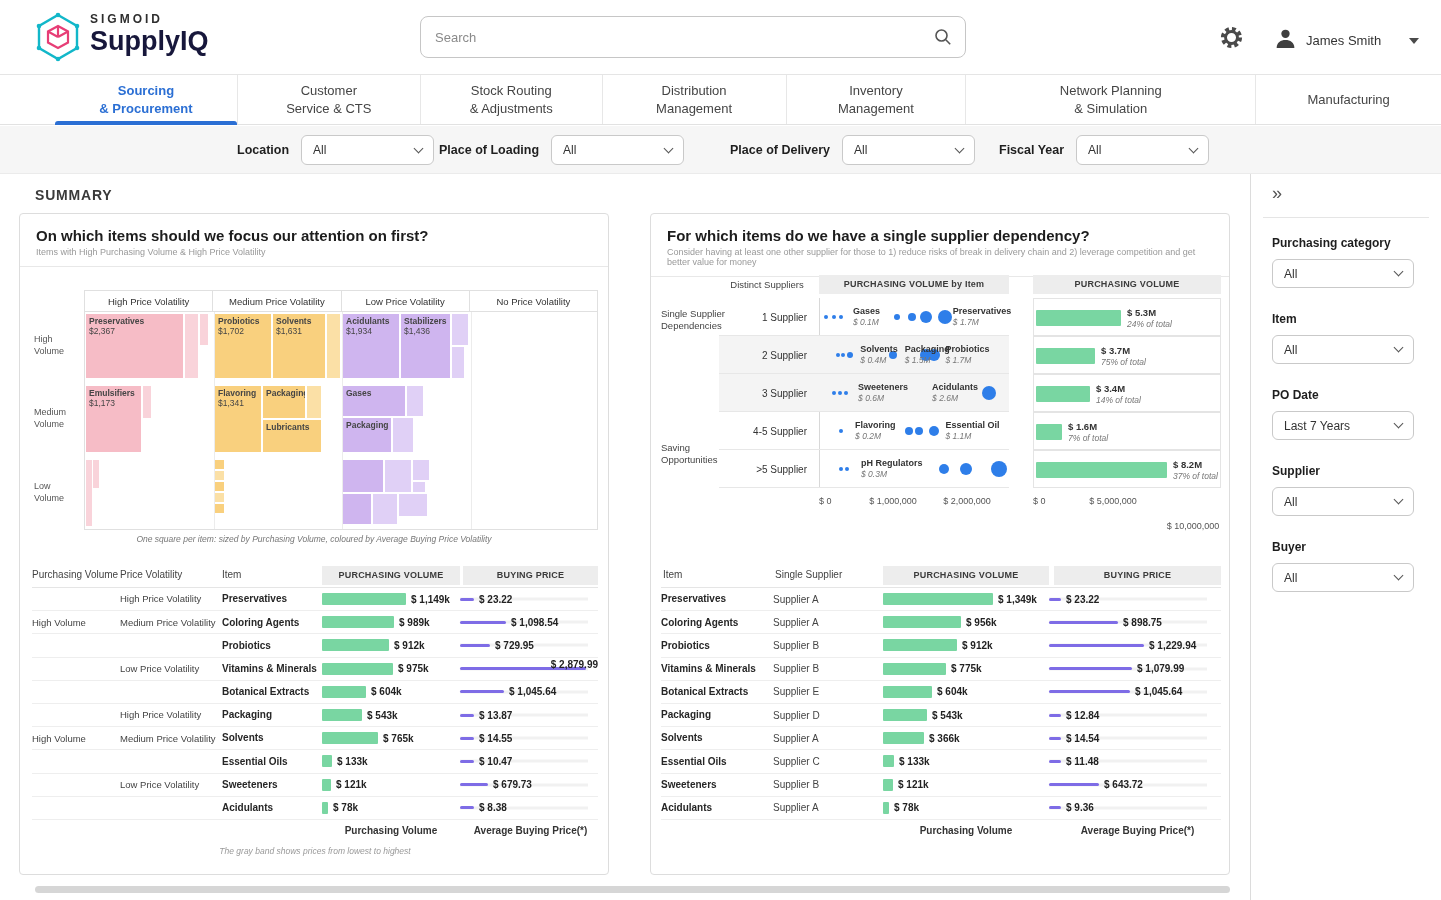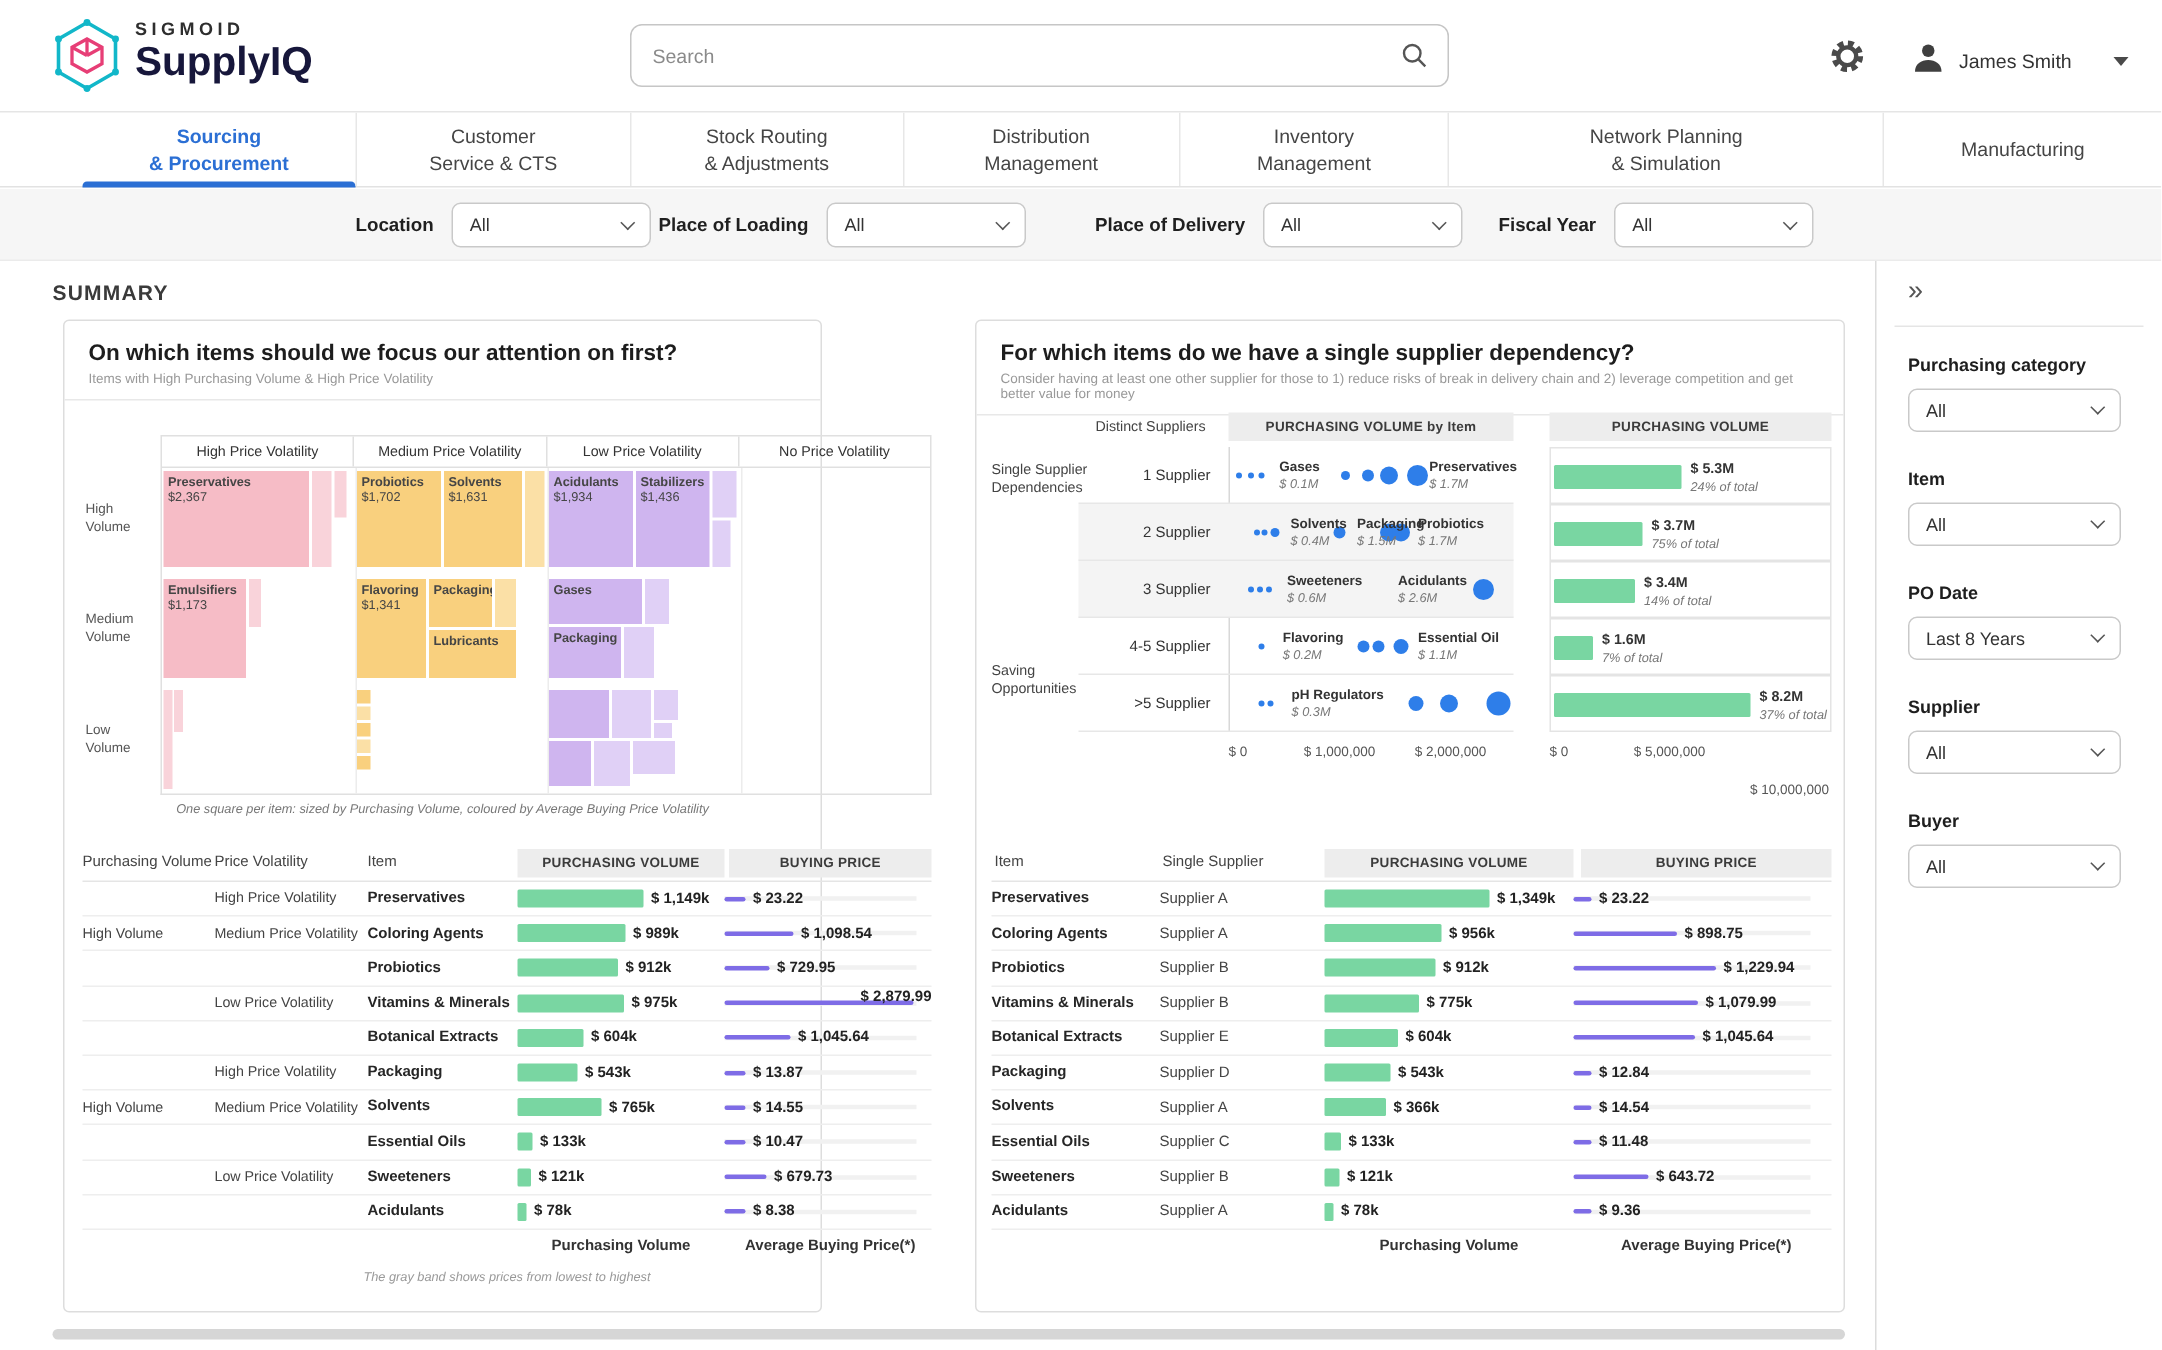--- a/index.html
+++ b/index.html
@@ -31,21 +31,21 @@
 .filterbar{position:absolute;left:0;top:126px;width:100%;height:48px;background:#f6f6f6;border-bottom:1px solid #ebebeb;}
 .fgroup{position:absolute;top:9px;display:flex;align-items:center;gap:12px;}
 .flabel{font-size:12.5px;font-weight:700;color:#1f1f1f;}
 .sel{width:133px;height:30px;background:#fff;border:1px solid #c9c9c9;border-radius:6px;display:flex;align-items:center;justify-content:space-between;padding:0 11px;font-size:12px;color:#333;cursor:pointer;}
 .chev{width:7px;height:7px;border-right:1.6px solid #555;border-bottom:1.6px solid #555;transform:rotate(45deg);margin-top:-4px;flex:0 0 auto;}
 
 
 .main{position:absolute;left:0;top:174px;width:1250px;height:726px;background:#fff;}
 .summary-label{position:absolute;left:35px;top:13px;font-size:14px;font-weight:700;letter-spacing:0.8px;color:#3a3a3a;}
 .card{position:absolute;top:39px;background:#fff;border:1px solid #ddd;border-radius:4px;}
-.card1{left:42px;width:506px;height:662px;}
+.card1{left:19px;width:590px;height:662px;}
 .card2{left:650px;width:580px;height:662px;}
 .card-title{padding:13px 16px 3px;font-size:15px;font-weight:700;color:#1d1d1d;}
 .card-sub{padding:0 16px 9px;font-size:9px;color:#999;border-bottom:1px solid #e8e8e8;}
 
 
 .tm{position:absolute;left:12px;top:76px;width:566px;height:240px;}
 .tm-headers{position:absolute;left:52px;top:0;width:514px;height:22px;display:flex;border:1px solid #e0e0e0;}
 .tm-h{flex:1;display:flex;align-items:center;justify-content:center;font-size:9.5px;color:#333;}
 .tm-h+.tm-h{border-left:1px solid #e0e0e0;}
 .tm-rowlabels{position:absolute;left:0;top:22px;width:52px;height:218px;}
@@ -790,21 +790,21 @@
         <div class="sgroup" style="top: 138px;">
           <div class="slabel">Item</div>
           <div class="sel sel-side">
             <div class="sel-value">All</div>
             <div class="chev"></div>
           </div>
         </div>
         <div class="sgroup" style="top: 214px;">
           <div class="slabel">PO Date</div>
           <div class="sel sel-side">
-            <div class="sel-value">Last 8 Years</div>
+            <div class="sel-value">Last 7 Years</div>
             <div class="chev"></div>
           </div>
         </div>
         <div class="sgroup" style="top: 290px;">
           <div class="slabel">Supplier</div>
           <div class="sel sel-side">
             <div class="sel-value">All</div>
             <div class="chev"></div>
           </div>
         </div>

